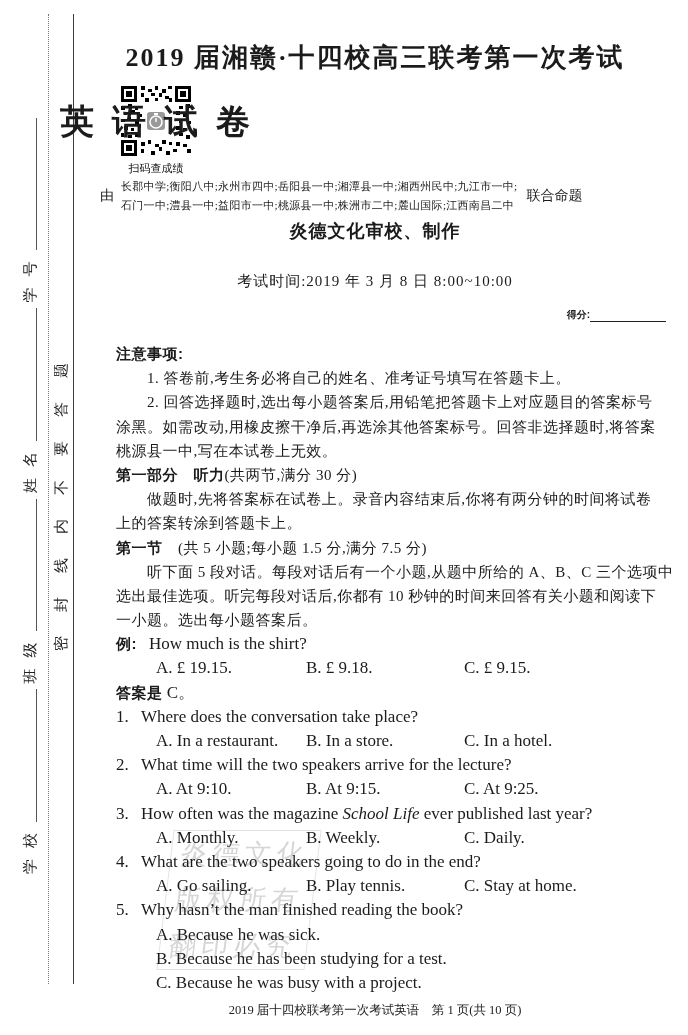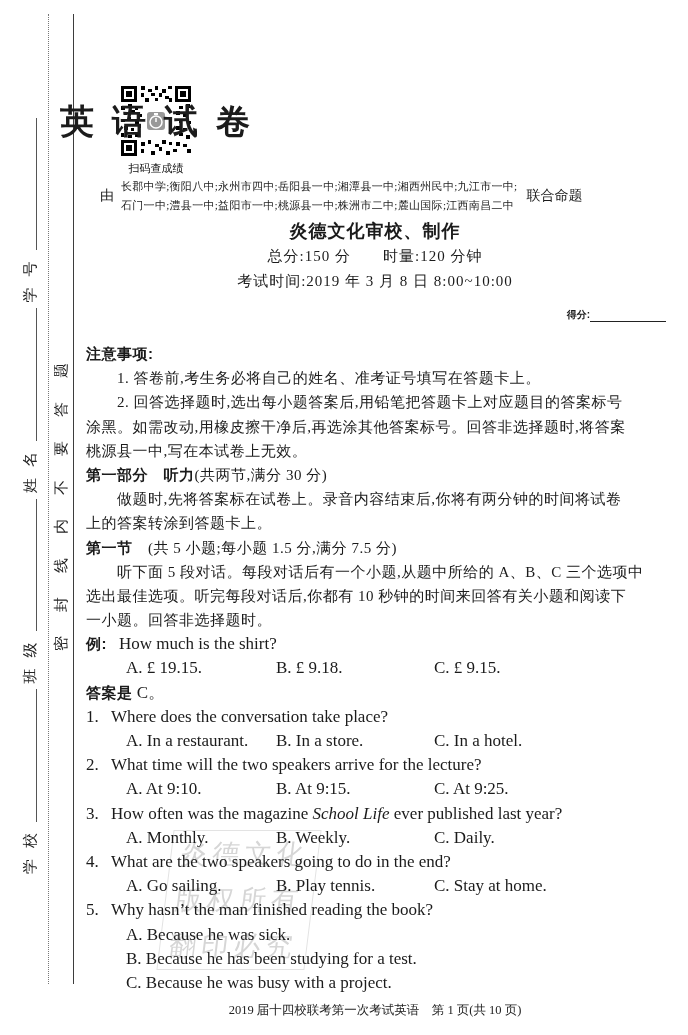--- a/index.html
+++ b/index.html
@@ -32,21 +32,21 @@
   .exam-time{position:absolute;top:272px;left:88px;width:574px;text-align:center;font-size:15px;letter-spacing:1px;}
   .score-row{position:absolute;top:306px;left:88px;width:578px;display:flex;justify-content:flex-end;align-items:flex-end;}
   .score-label{font-size:10px;font-weight:bold;font-family:"Liberation Sans",sans-serif;}
   .score-line{width:76px;height:15px;border-bottom:1.5px solid #222;}
   
   .watermark{position:absolute;left:165px;top:830px;width:146px;height:138px;border:1px solid #e3e3e3;
              color:#d6d6d6;font-size:27px;letter-spacing:5px;text-align:center;transform:skewX(-7deg);
              display:flex;flex-direction:column;justify-content:space-around;z-index:0;}
   
   .body{position:absolute;top:342px;left:86px;width:580px;z-index:1;}
-  .line{height:24.2px;line-height:24.2px;white-space:nowrap;font-size:15px;letter-spacing:0.5px;}
+  .line{height:24.2px;line-height:24.2px;white-space:nowrap;font-size:15px;letter-spacing:0.5px;margin-left:30px;}
   .en{font-size:17px;letter-spacing:0;font-family:"Liberation Serif",serif;}
   .bold-h{font-family:"Liberation Sans",sans-serif;font-weight:bold;font-size:15px;}
   .indent{padding-left:31px;}
   .opts{position:relative;}
   .oA{position:absolute;left:40px;}
   .oB{position:absolute;left:190px;}
   .oC{position:absolute;left:348px;}
   .qnum{display:inline-block;width:25px;}
   .stack{padding-left:40px;}
   .exq{margin-left:12px;}
@@ -72,20 +72,21 @@
     </span>
     <span class="fseg">
       <span class="flabel">学号</span>
       <span class="fline"></span>
     </span>
   </div>
   <div class="dotted-line"></div>
   <div class="seal-text">密封线内不要答题</div>
   <div class="solid-line"></div>
 
+  <h1 class="title">2019 届湘赣·十四校高三联考第一次考试</h1>
 
   <div class="qr">
     <svg width="70" height="70" viewBox="0 0 70 70">
       <rect x="0" y="0" width="70" height="70" fill="#fff"></rect>
       <g fill="#000">
         <rect x="0" y="0" width="16" height="16"></rect>
           <rect x="54" y="0" width="16" height="16"></rect>
           <rect x="0" y="54" width="16" height="16"></rect>
       </g>
       <g fill="#fff">
@@ -163,21 +164,20 @@
   <div class="schools">
     <span class="by">由</span>
     <div class="slist">
       <div>长郡中学;衡阳八中;永州市四中;岳阳县一中;湘潭县一中;湘西州民中;九江市一中;</div>
       <div>石门一中;澧县一中;益阳市一中;桃源县一中;株洲市二中;麓山国际;江西南昌二中</div>
     </div>
     <span class="joint">联合命题</span>
   </div>
 
   <div class="producer">炎德文化审校、制作</div>
-  <div class="score-time">总分:150 分　　时量:120 分钟</div>
   <div class="exam-time">考试时间:2019 年 3 月 8 日 8:00~10:00</div>
 
   <div class="score-row">
     <span class="score-label">得分:</span>
     <span class="score-line"></span>
   </div>
 
   <div class="watermark">
     <div>炎德文化</div>
     <div>版权所有</div>
@@ -195,21 +195,21 @@
       <span class="bold-h">第一部分　听力</span><span>(共两节,满分 30 分)</span>
     </div>
     <div class="line indent">做题时,先将答案标在试卷上。录音内容结束后,你将有两分钟的时间将试卷</div>
     <div class="line">上的答案转涂到答题卡上。</div>
 
     <div class="line">
       <span class="bold-h">第一节</span><span>　(共 5 小题;每小题 1.5 分,满分 7.5 分)</span>
     </div>
     <div class="line indent">听下面 5 段对话。每段对话后有一个小题,从题中所给的 A、B、C 三个选项中</div>
     <div class="line">选出最佳选项。听完每段对话后,你都有 10 秒钟的时间来回答有关小题和阅读下</div>
-    <div class="line">一小题。回答非选择题时。</div>
+    <div class="line">一小题。选出每小题答案后。</div>
 
     <div class="line">
       <span class="bold-h">例:</span><span class="en exq">How much is the shirt?</span>
     </div>
     <div class="line opts en">
       <span class="oA">A. £ 19.15.</span>
       <span class="oB">B. £ 9.18.</span>
       <span class="oC">C. £ 9.15.</span>
     </div>
     <div class="line">

